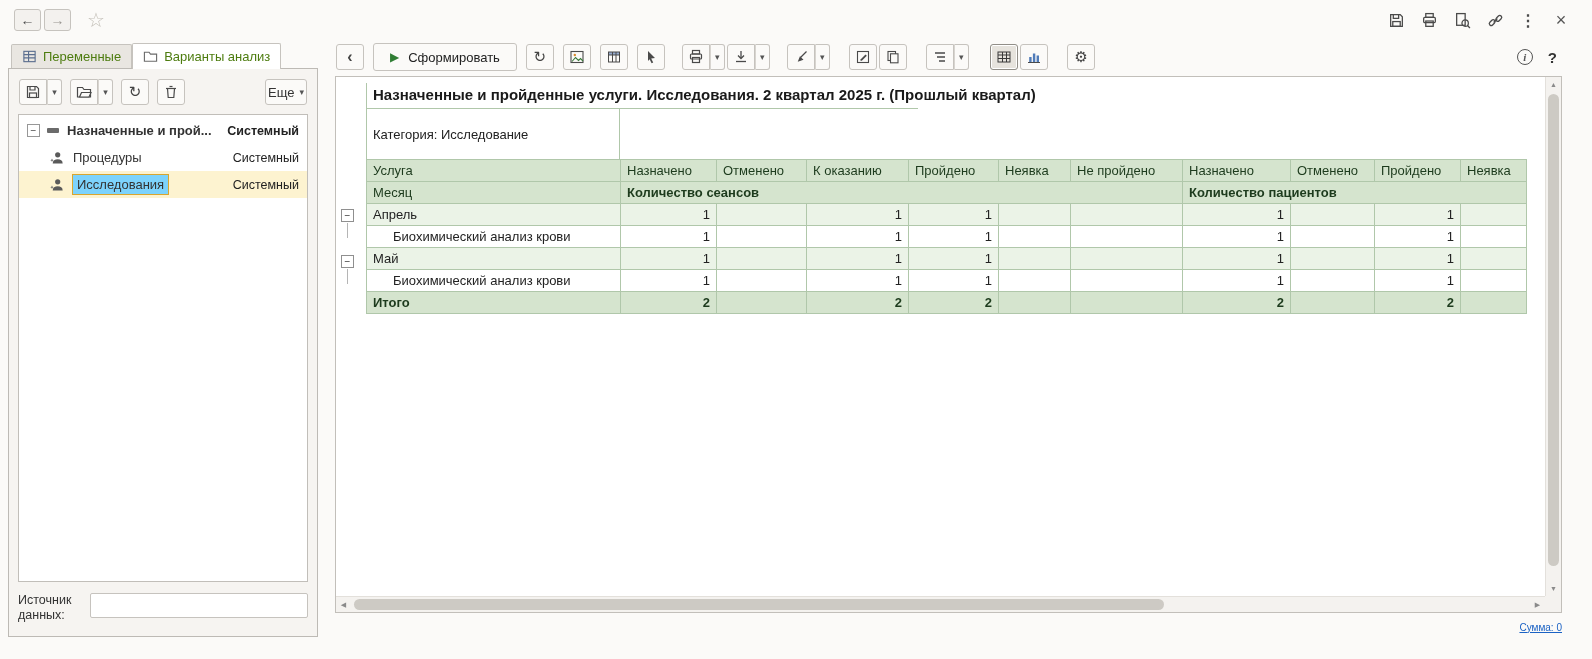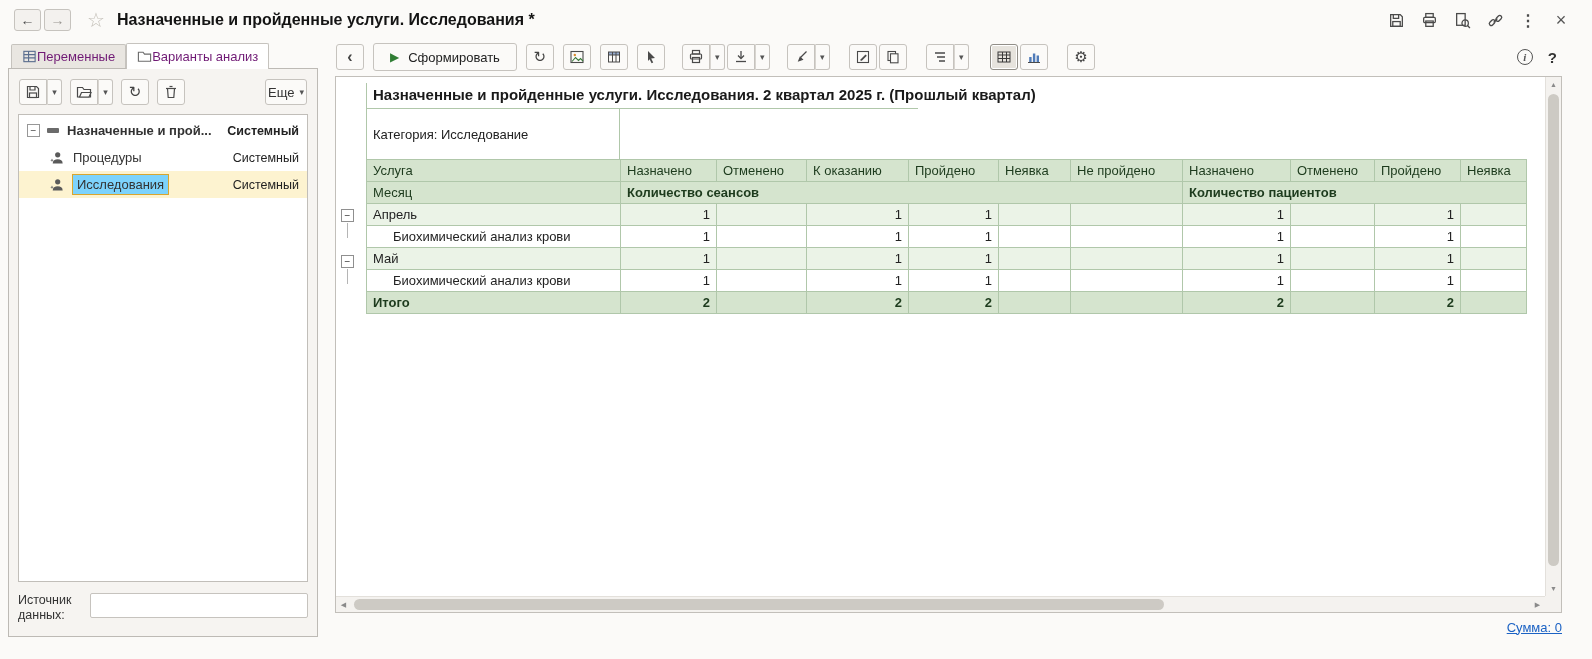--- a/index.html
+++ b/index.html
@@ -17,21 +17,21 @@
 .iconbtn{width:22px;height:22px;display:flex;align-items:center;justify-content:center;background:none;border:none;color:#4a4a4a;cursor:pointer;font-size:15px}
 .iconbtn.close{font-size:18px;color:#555}
 .iconbtn.kebab{font-size:16px;font-weight:bold}
 
 
 .content{display:flex;height:619px;padding:2px 30px 22px 8px;gap:17px;align-items:stretch}
 
 
 .left-panel{width:310px;display:flex;flex-direction:column}
 .tabs{display:flex;height:26px;padding-left:3px;align-items:flex-end}
-.tab{display:flex;align-items:center;padding:0 10px;height:24px;border:1px solid #c6c3be;border-bottom:none;background:#e9e6e1;color:#701a75;border-radius:2px 2px 0 0;cursor:pointer;white-space:nowrap}
+.tab{display:flex;align-items:center;gap:6px;padding:0 10px;height:24px;border:1px solid #c6c3be;border-bottom:none;background:#e9e6e1;color:#4d7c0f;border-radius:2px 2px 0 0;cursor:pointer;white-space:nowrap}
 .tab.active{background:#fff;height:26px;margin-bottom:-1px;z-index:3;position:relative}
 .panel-box{flex:1;border:1px solid #bdbab5;background:#f6f4f1;padding:8px 9px 12px;display:flex;flex-direction:column;position:relative;z-index:1}
 .panel-toolbar{display:flex;gap:8px;margin:2px 1px 9px;align-items:center}
 .tbtn{height:26px;min-width:28px;border:1px solid #c6c3be;background:#fbfaf8;border-radius:3px;display:flex;align-items:center;justify-content:center;padding:0 5px;cursor:pointer;color:#444}
 .split{display:flex}
 .split .tbtn.main{border-radius:3px 0 0 3px}
 .split .tbtn.drop{border-left:1px solid #d8d5d0;border-radius:0 3px 3px 0;min-width:15px;width:15px;font-size:9px;color:#555;padding:0}
 .more-btn{margin-left:auto;padding:0 2px;gap:5px;font-size:13px;color:#333}
 .more-btn .caret{font-size:9px;color:#555}
 
@@ -83,34 +83,33 @@
 .vscroll .sarrow.down{position:absolute;bottom:0;left:0;right:0}
 .vscroll .thumb{position:absolute;left:2px;right:2px;top:17px;bottom:30px;background:#cdcac4;border-radius:7px}
 .hscroll{position:absolute;left:0;right:16px;bottom:0;height:16px;background:#f4f2ef;border-top:1px solid #e3e0db}
 .hscroll .sarrow{position:absolute;top:0;bottom:0;width:15px;display:flex;align-items:center;justify-content:center;font-size:7px;color:#8a8a8a}
 .hscroll .sarrow.left{left:0}
 .hscroll .sarrow.right{right:0}
 .hscroll .thumb{position:absolute;top:2px;bottom:2px;left:18px;width:67%;background:#cdcac4;border-radius:7px}
 .corner{position:absolute;right:0;bottom:0;width:16px;height:16px;background:#f4f2ef}
 
 .statusbar{height:24px;display:flex;justify-content:flex-end;align-items:center;padding-top:4px}
-.sum-link{color:#1b62c4;text-decoration:underline;cursor:pointer;font-size:13px}
+.sum-link{color:#1b62c4;text-decoration:underline;cursor:pointer;font-size:10px}
 
 svg{display:block}
 </style>
 </head>
 <body>
 
 <div class="titlebar">
   <div class="navbtns">
     <button class="navbtn">←</button>
     <button class="navbtn fwd">→</button>
   </div>
   <span class="star">☆</span>
-  <h1 class="page-title">Назначенные и пройденные услуги. Исследования *</h1>
   <div class="title-actions">
     <button class="iconbtn" title="">
       <svg width="17" height="17" viewBox="0 0 16 16" fill="none" stroke="#4a4a4a" stroke-width="1.2">
           <path d="M2.5 2.5h9l2 2v9h-11z"></path>
           <path d="M5 2.5v3.5h5V2.5"></path>
           <rect x="4.5" y="9" width="7" height="4.5"></rect>
         </svg>
     </button>
     <button class="iconbtn">
       <svg width="17" height="17" viewBox="0 0 16 16" fill="none" stroke="#4a4a4a" stroke-width="1.2">

